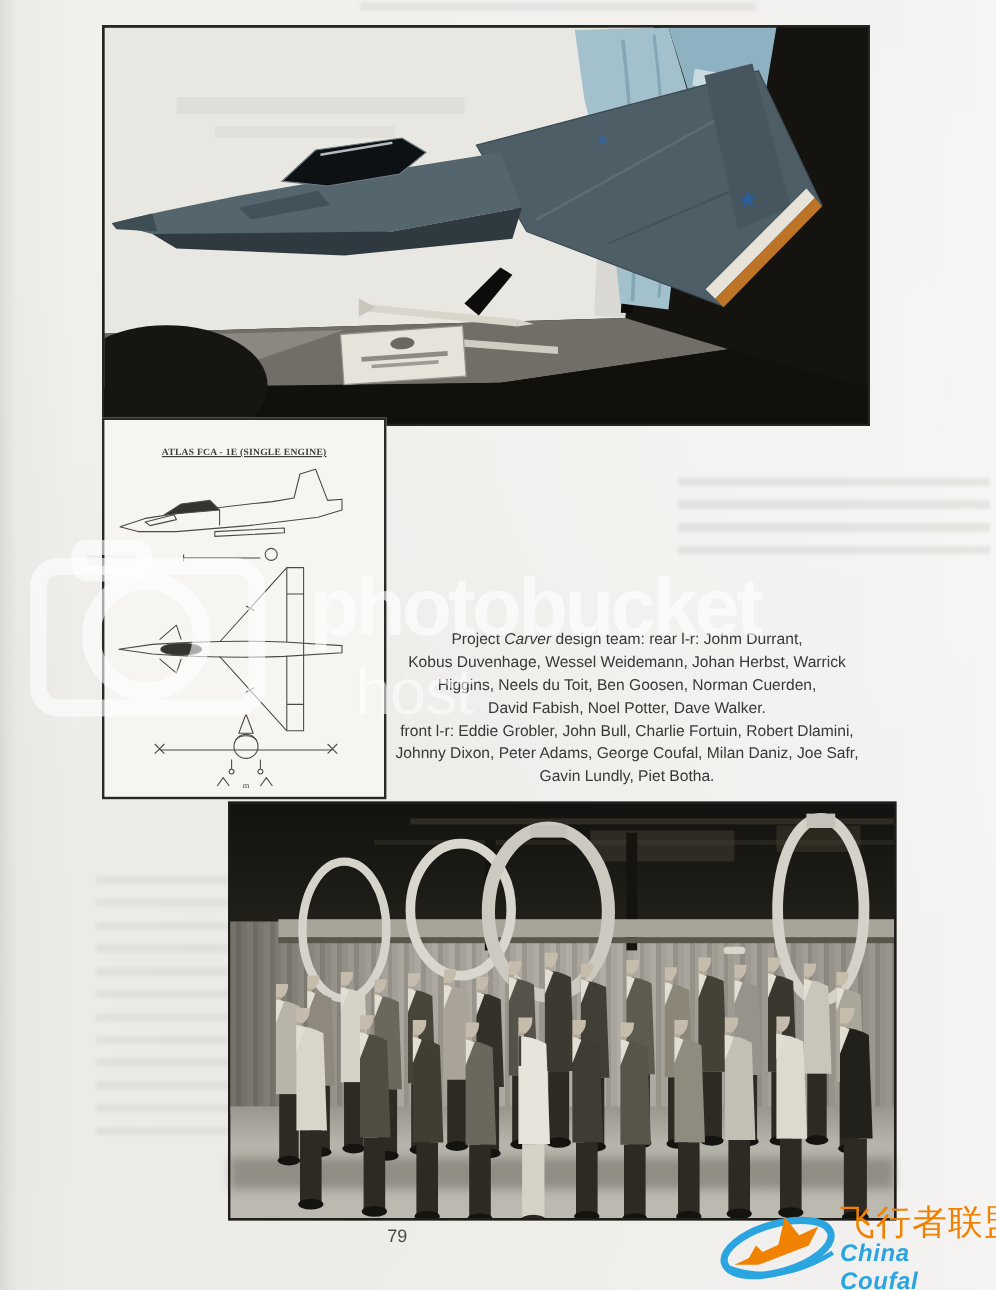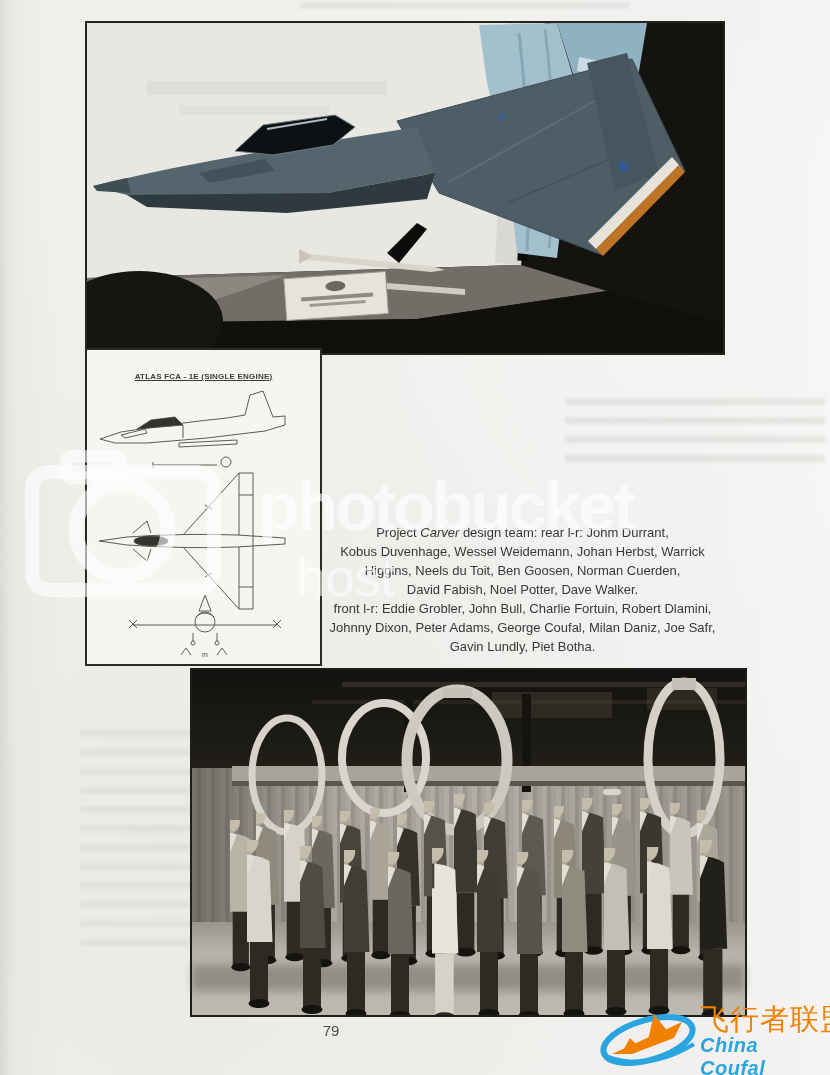--- a/index.html
+++ b/index.html
@@ -8,21 +8,21 @@
         font-family:"Liberation Sans",sans-serif;}
   .page::after{content:"";position:absolute;inset:0;pointer-events:none;
         background:radial-gradient(ellipse at 20% 80%, rgba(120,118,110,.05), transparent 55%),
                    radial-gradient(ellipse at 85% 30%, rgba(255,255,255,.25), transparent 50%);}
   
   .photo-top{position:absolute;left:85px;top:21px;width:636px;height:330px;
         border:2px solid #26241f;background:#161411;z-index:2;}
   .photo-top svg{display:block;}
   
   .diagram-box{position:absolute;left:85px;top:348px;width:237px;height:318px;
-        background:#f6f5f1;border:2px solid #2c2a26;z-index:3;box-sizing:border-box;}
+        background:#f6f5f1;border:2px solid #2c2a26;z-index:3;box-sizing:border-box;font-family:Liberation Serif, serif;}
   .dg-title{margin-top:22px;text-align:center;font-size:8px;font-weight:bold;
         letter-spacing:.2px;color:#3e3c38;text-decoration:underline;}
   
   .caption{position:absolute;text-align:center;font-size:13px;line-height:19px;
         color:#383836;z-index:4;}
   .caption span,.caption i{white-space:pre-line;}
   .cap1{left:325px;top:382px;width:420px;}
   .cap2{left:295px;top:523px;width:455px;}
   
   .bleed{position:absolute;filter:blur(1.4px);opacity:.45;z-index:1;

